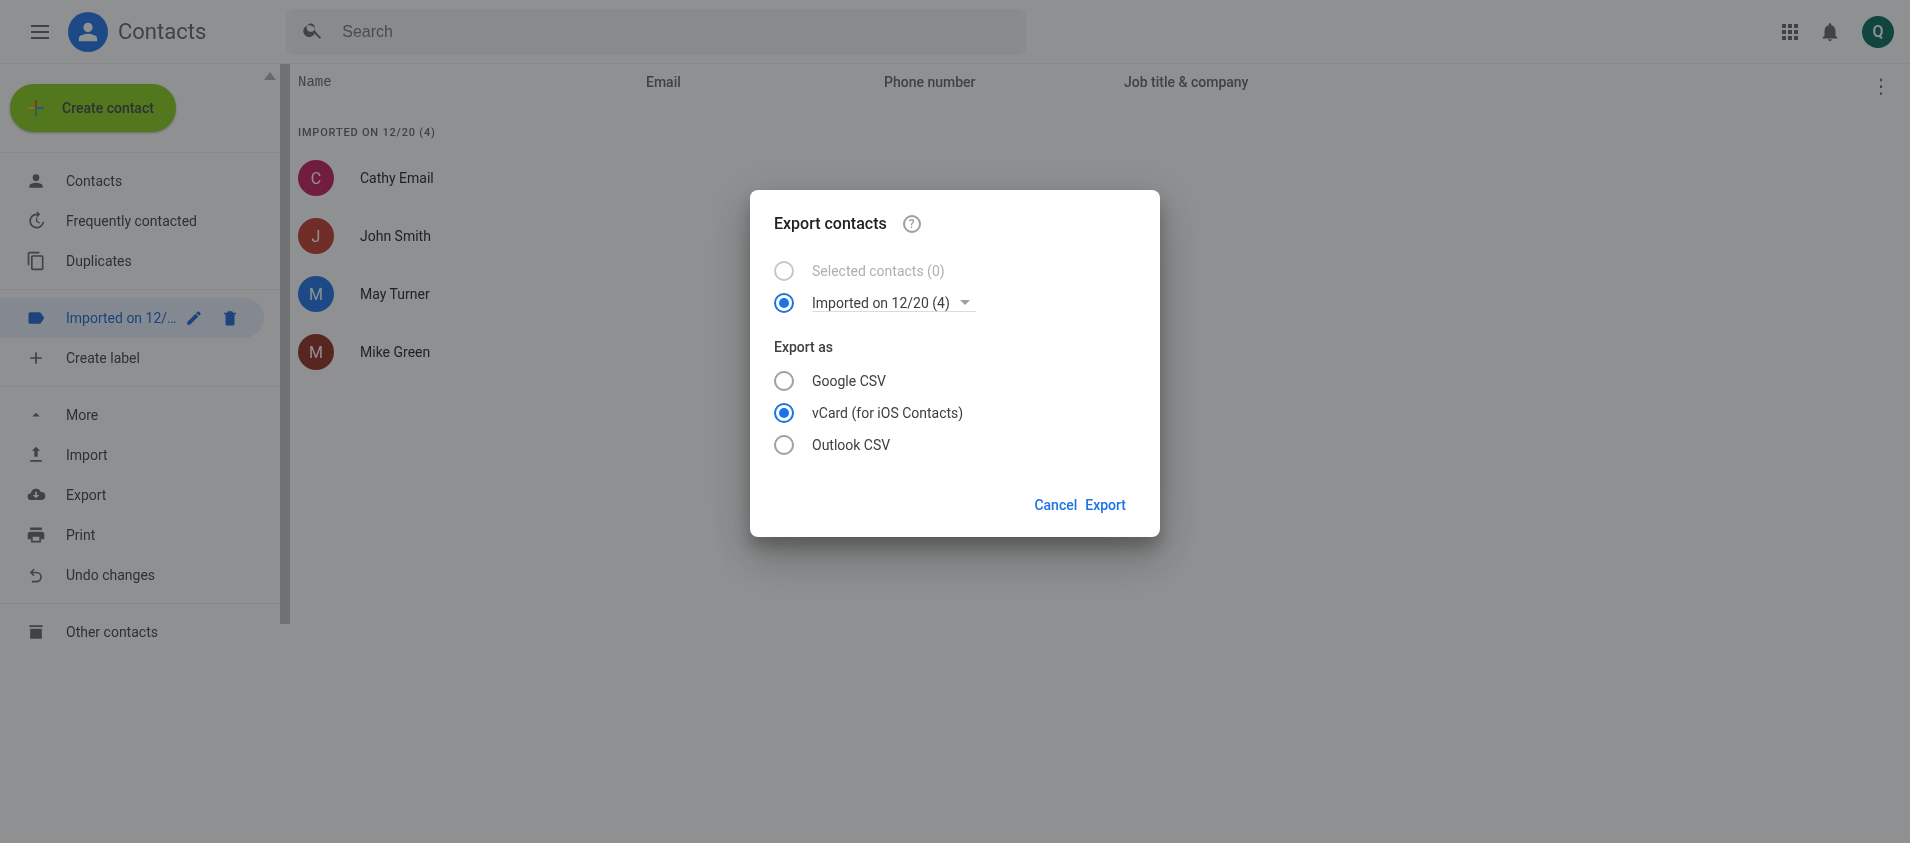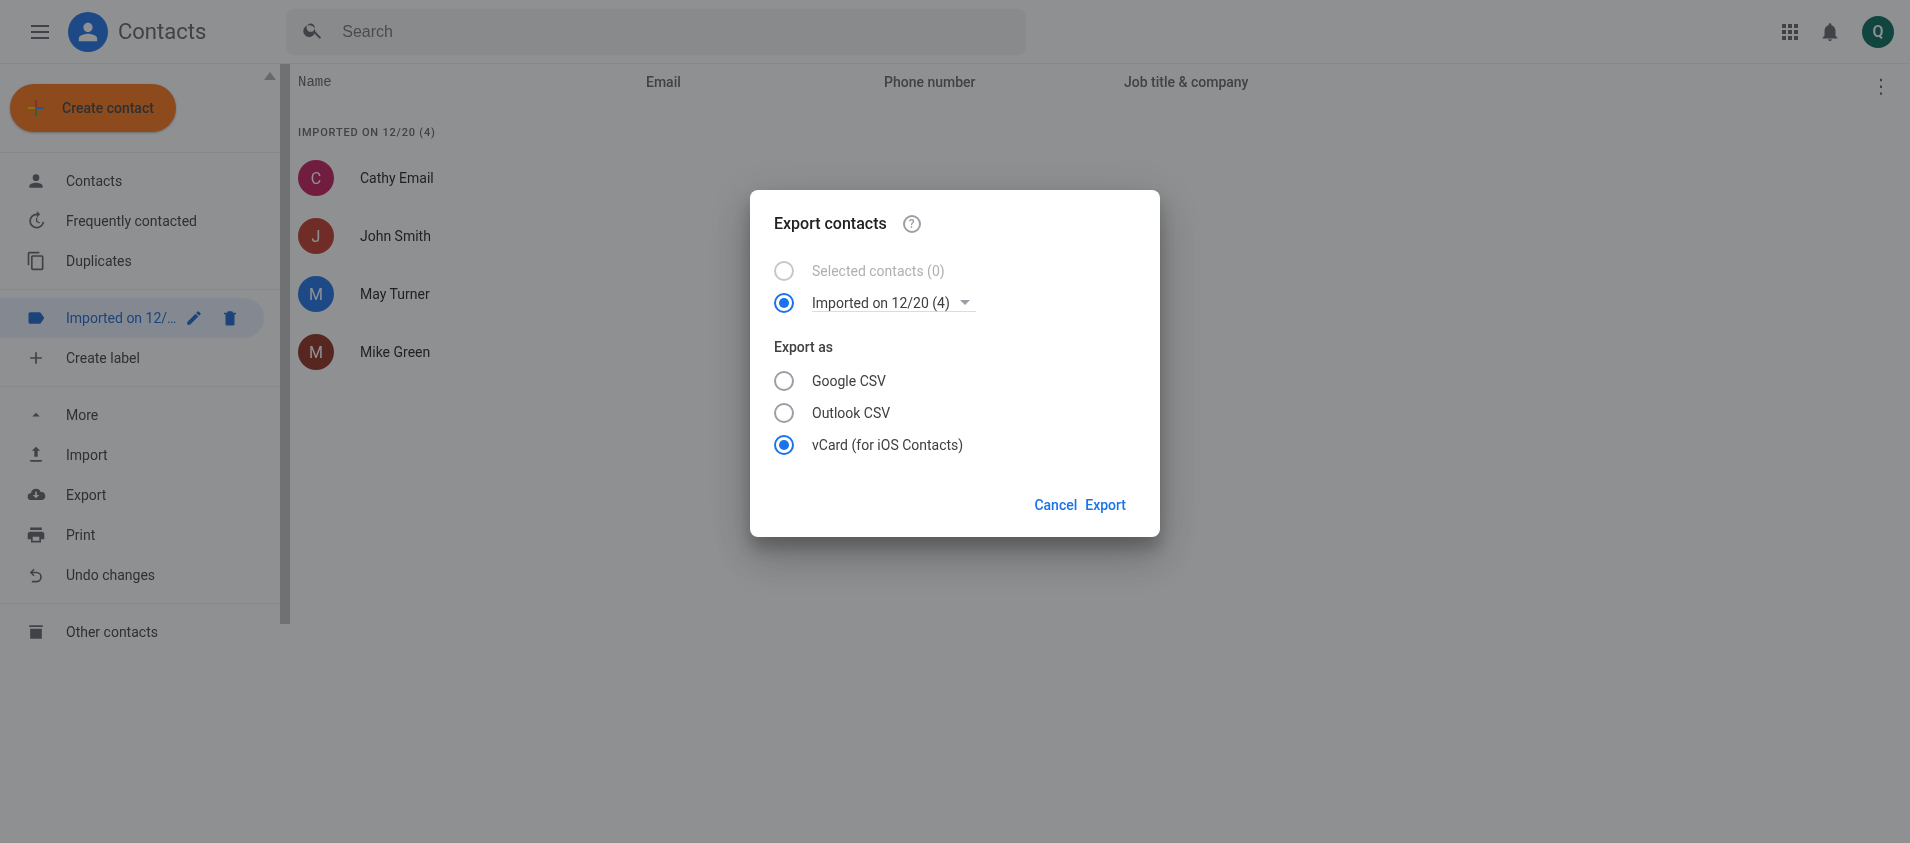--- a/index.html
+++ b/index.html
@@ -99,21 +99,21 @@
     border-bottom:8px solid #b0b0b0;
   }
   .create-btn {
     display:flex; align-items:center;
     height:48px;
     border-radius:24px;
     box-shadow:0 1px 3px rgba(0,0,0,0.2), 0 1px 2px rgba(0,0,0,0.12);
     padding:0 22px 0 14px;
     margin:10px 0 20px 10px;
     width:fit-content;
-    background:#f97316;
+    background:#84cc16;
     cursor:pointer;
   }
   .plus-icon {
     width:24px; height:24px; position:relative; margin-right:14px;
   }
   .create-btn span.lbl { font-size:14px; font-weight:500; color:#3c4043; }
   .nav-section { padding:8px 0; border-bottom:1px solid #eee; }
   .nav-section.noborder { border-bottom:none; }
   .nav-item {
     display:flex; align-items:center;
@@ -483,26 +483,26 @@
       </span>
     </div>
 
     <div class="section-label">Export as</div>
 
     <div class="radio-row">
       <span class="radio"></span>
       <span class="radio-label">Google CSV</span>
     </div>
     <div class="radio-row">
+      <span class="radio selected"></span>
+      <span class="radio-label">vCard (for iOS Contacts)</span>
+    </div>
+    <div class="radio-row">
       <span class="radio"></span>
       <span class="radio-label">Outlook CSV</span>
-    </div>
-    <div class="radio-row">
-      <span class="radio selected"></span>
-      <span class="radio-label">vCard (for iOS Contacts)</span>
     </div>
 
     <div class="dlg-actions">
       <span class="dlg-btn">Cancel</span>
       <span class="dlg-btn">Export</span>
     </div>
   </div>
 </div>
 
 </body></html>

